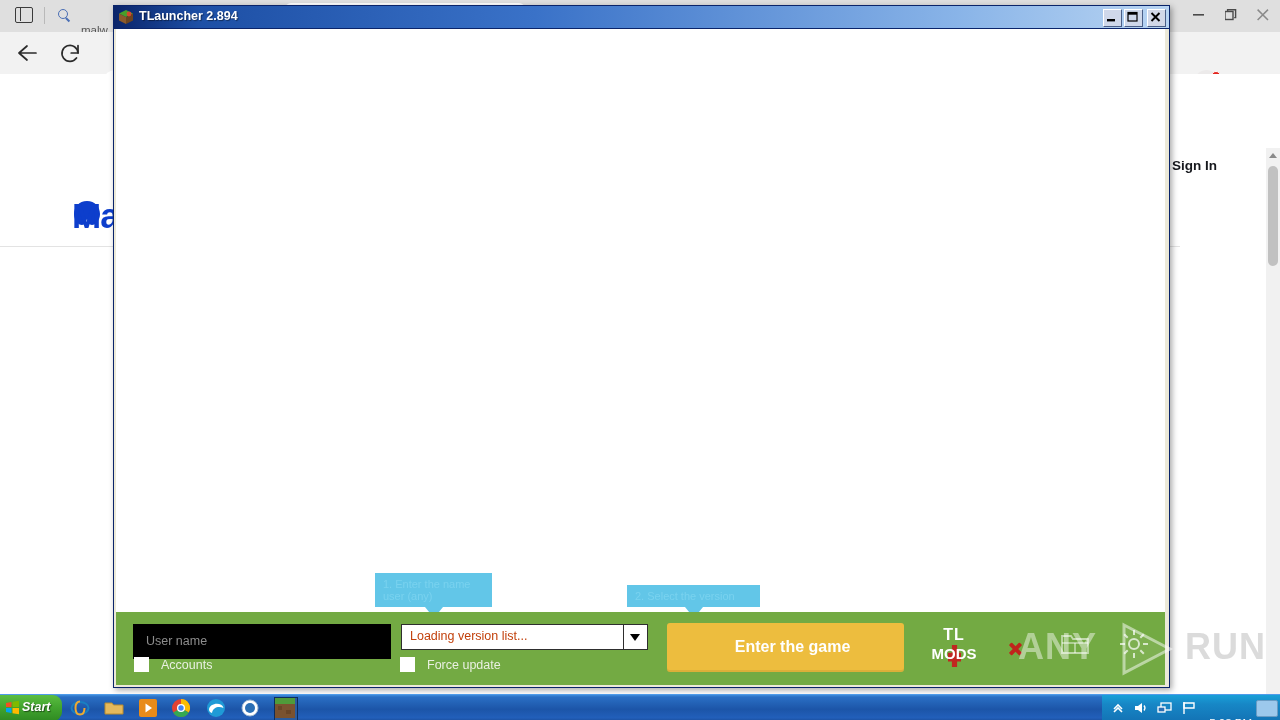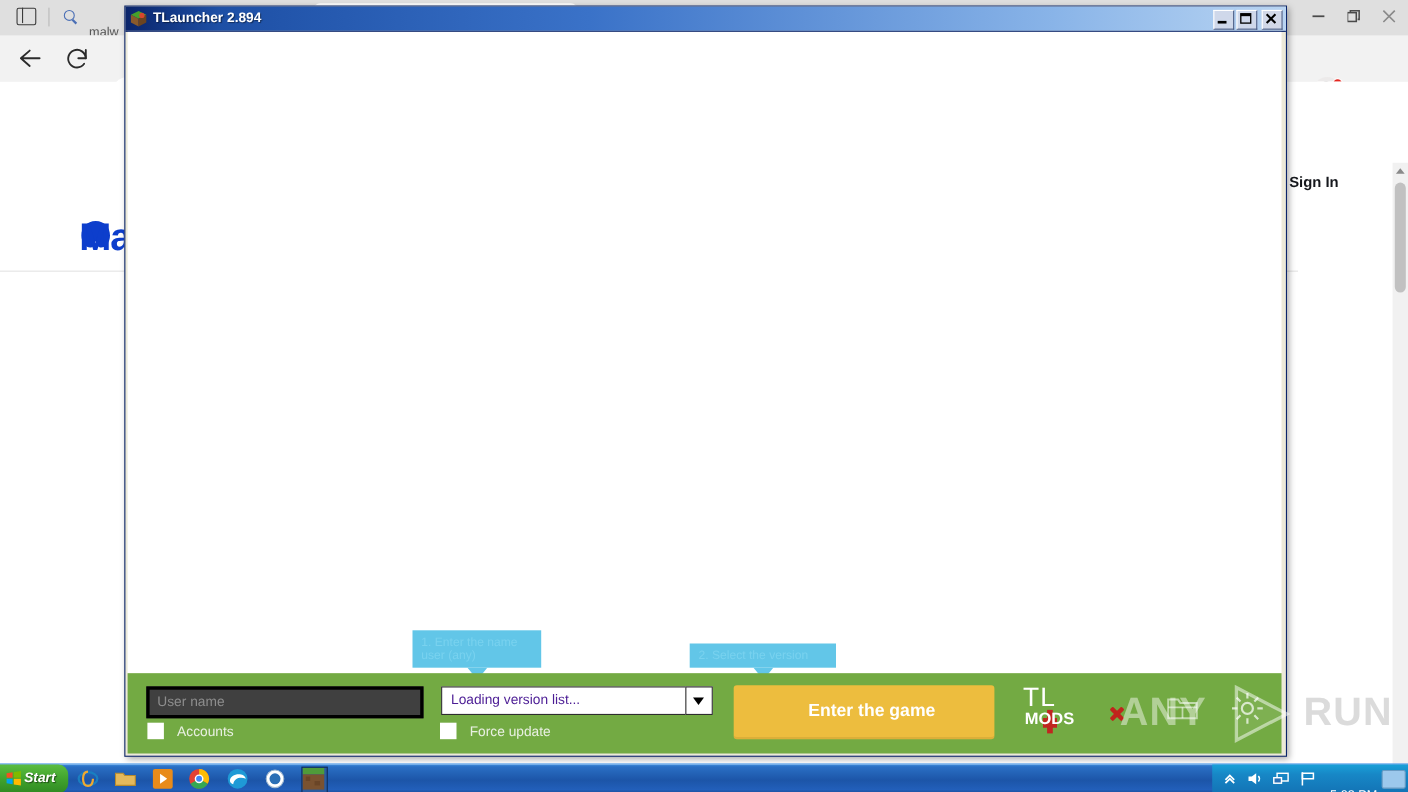--- a/index.html
+++ b/index.html
@@ -59,36 +59,36 @@
   .tl-titletext{position:absolute;left:25px;top:3px;font-size:12.5px;font-weight:bold;color:#fff;
      text-shadow:1px 1px 1px rgba(0,0,0,.45);white-space:nowrap;}
   .tl-wctl{position:absolute;right:3px;top:3px;height:17px;}
   .tl-wbtn{float:left;width:17px;height:16px;margin-left:2px;background:#cfd8ea;
      border:1px solid #fff;border-right-color:#4a5e86;border-bottom-color:#4a5e86;position:relative;}
   .tl-wbtn.cls{background:#d2d8e8;margin-left:4px;}
   .tl-wbtn .gl{position:absolute;left:0;top:0;width:100%;height:100%;}
   .tl-body{position:absolute;left:2px;top:23px;width:1049px;height:583px;background:#ffffff;}
   .tl-footer{position:absolute;left:2px;top:606px;width:1049px;height:73px;background:#73aa43;}
 
-  .uname{position:absolute;left:133px;top:624px;width:246px;height:23px;background:#404040;border:3px solid #000000;}
+  .uname{position:absolute;left:133px;top:624px;width:246px;height:23px;background:#000000;border:6px solid #000000;}
   .uname span{position:absolute;left:7px;top:4px;font-size:12.5px;color:#8d8d8d;}
   .verbox{position:absolute;left:401px;top:624px;width:245px;height:24px;background:#fff;border:1px solid #2e2e2e;}
-  .verbox span{position:absolute;left:8px;top:4px;font-size:12.5px;color:#4c1d95;}
+  .verbox span{position:absolute;left:8px;top:4px;font-size:12.5px;color:#c2410c;}
   .verbtn{position:absolute;right:-1px;top:-1px;width:23px;height:24px;background:#fff;border:1px solid #2e2e2e;}
   .verbtn .arw{position:absolute;left:6px;top:9px;width:0;height:0;border-left:5px solid transparent;border-right:5px solid transparent;border-top:7px solid #000;}
 
   .cb{position:absolute;width:15px;height:15px;background:#fff;}
   .cb-lbl{position:absolute;font-size:12.5px;color:#e9f0e2;}
 
   .enterbtn{position:absolute;left:667px;top:623px;width:237px;height:49px;background:#edbd3e;border-radius:3px;
      box-shadow:inset 0 -2px 0 rgba(0,0,0,.07);}
   .enterbtn span{position:absolute;left:0;top:15px;width:251px;text-align:center;font-size:16px;font-weight:bold;color:#fff;}
 
   .tlmods{position:absolute;left:930px;top:625px;width:48px;height:48px;}
-  .tlmods .tl-t{position:absolute;left:0;top:0;width:48px;font-size:24px;font-weight:normal;color:#fff;letter-spacing:1px;line-height:20px;}
+  .tlmods .tl-t{position:absolute;left:0;top:0;width:48px;text-align:center;font-size:16px;font-weight:bold;color:#fff;letter-spacing:1px;line-height:20px;}
   .tlmods .tl-m{position:absolute;left:0;top:21px;width:48px;text-align:center;font-size:15px;font-weight:bold;color:#fff;letter-spacing:0px;line-height:16px;}
   .tlmods .creeper{position:absolute;left:18px;top:20px;width:13px;height:22px;background:#c41f1f;
       clip-path:polygon(30% 0,70% 0,70% 35%,100% 35%,100% 75%,70% 75%,70% 100%,30% 100%,30% 75%,0 75%,0 35%,30% 35%);opacity:.95;}
   .redx{position:absolute;left:1008px;top:641px;width:15px;height:15px;}
   .redx i{position:absolute;left:0;top:6px;width:15px;height:4px;background:#c0241c;border-radius:1px;}
   .redx i:first-child{transform:rotate(45deg);}
   .redx i:last-child{transform:rotate(-45deg);}
   .foldericon{position:absolute;left:1060px;top:630px;width:30px;height:26px;}
   .gearicon{position:absolute;left:1118px;top:628px;width:32px;height:32px;}
 

